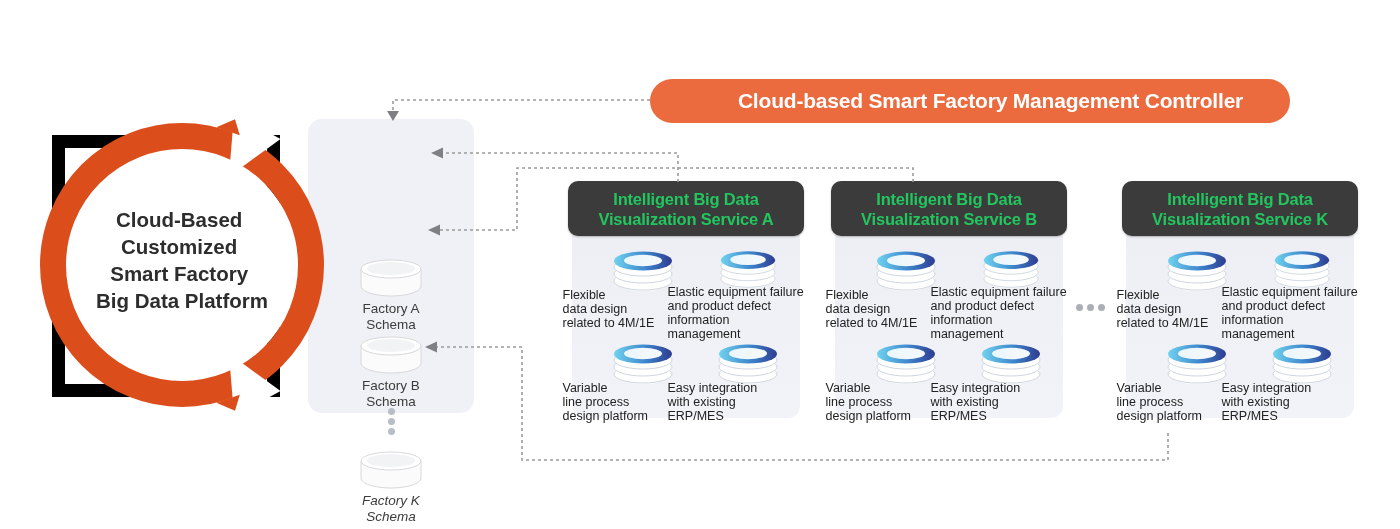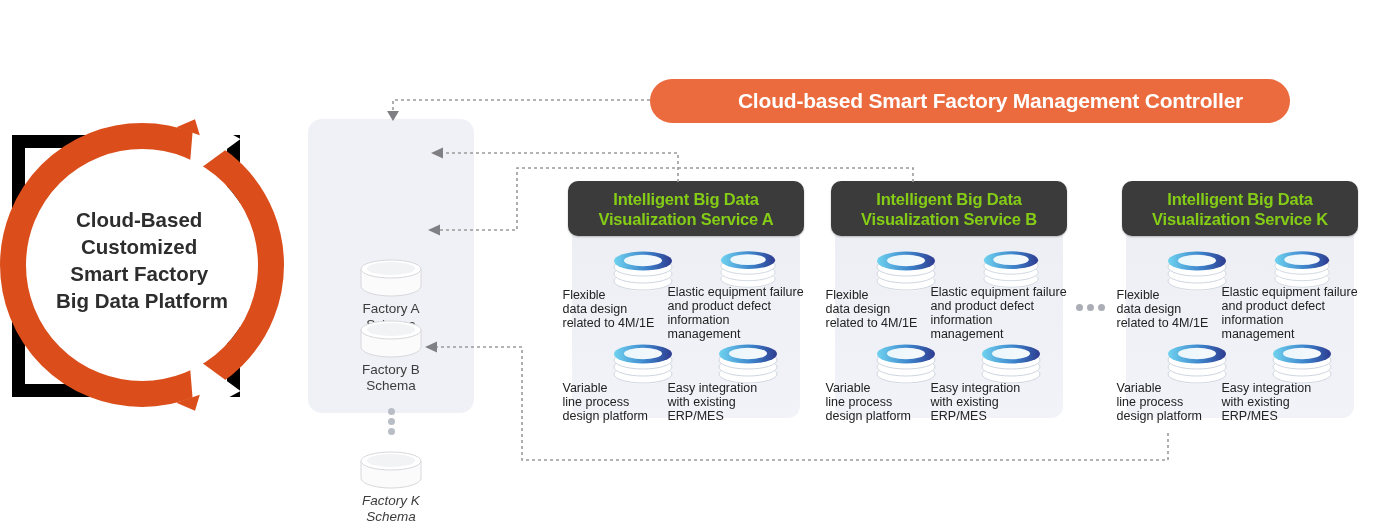--- a/index.html
+++ b/index.html
@@ -1,33 +1,33 @@
 <!DOCTYPE html>
 <html><head>
 <meta charset="utf-8">
 <style>
   html,body{margin:0;padding:0;background:#ffffff;}
   #stage{
     position:relative; width:1400px; height:529px; background:#ffffff;
     font-family:"Liberation Sans", sans-serif; overflow:hidden;
   }
   
-  .badge-wrap{position:absolute; left:0; top:95px; width:300px; height:340px; z-index:2;}
+  .badge-wrap{position:absolute; left:0; top:95px; width:300px; height:340px; z-index:2;padding-left:40px;}
   
   .factory-panel{
     position:absolute; left:308px; top:119px; width:166px; height:294px;
     background:#F0F1F6; border-radius:14px; z-index:1;
   }
   .schema{position:absolute; left:0; width:166px; display:flex; flex-direction:column; align-items:center;}
   .schema .db-plain{width:68px; height:40px;}
   .schema .schema-label{
     margin-top:3px; font-size:13.5px; line-height:16px; color:#3c3c3c;
     text-align:center; white-space:pre-line;
   }
-  .schema.s-a{top:139px;} .schema.s-b{top:200px;} .schema.s-k{top:331px;font-style:italic;}
+  .schema.s-a{top:139px;} .schema.s-b{top:216px;} .schema.s-k{top:331px;font-style:italic;}
   .vdots{position:absolute; left:0; top:289px; width:166px; display:flex; flex-direction:column; align-items:center; gap:3px;}
   .vdots i{width:7px; height:7px; border-radius:50%; background:#b9bdc6; display:block;}
   
   .controller-pill{
     position:absolute; left:650px; top:79px; width:640px; height:44px;
     background:#EB6A3E; border-radius:22px; display:flex; align-items:center; justify-content:center;
     z-index:2;
   }
   .controller-pill span{color:#ffffff; font-size:21px; font-weight:bold; letter-spacing:-0.2px;margin-left:41px;}
   
@@ -37,21 +37,21 @@
     position:absolute; left:4px; top:19px; width:228px; height:218px;
     background:linear-gradient(180deg,#ECEEF3 0%,#F2F3F8 100%);
     border-radius:12px;
   }
   .card-header{
     position:absolute; left:0; top:0; width:236px; height:55px;
     background:#3B3B3B; border-radius:10px;
     display:flex; align-items:center; justify-content:center; box-shadow:0 1px 2px rgba(0,0,0,.25);
   }
   .card-header span{
-    color:#84cc16; font-size:16.5px; line-height:20px; font-weight:bold;
+    color:#22c55e; font-size:16.5px; line-height:20px; font-weight:bold;
     text-align:center; white-space:pre-line; letter-spacing:-0.2px;
   }
   .feature-grid{
     position:absolute; left:18px; top:48px;
     display:grid; grid-template-columns:105px 105px; grid-template-rows:93px auto;
   }
   .feature{display:flex; flex-direction:column; align-items:center;}
   .feature .db{width:70px; height:46px;}
   .feature .cap{
     margin-top:-6px; width:160px; font-size:12.5px; line-height:14px;

